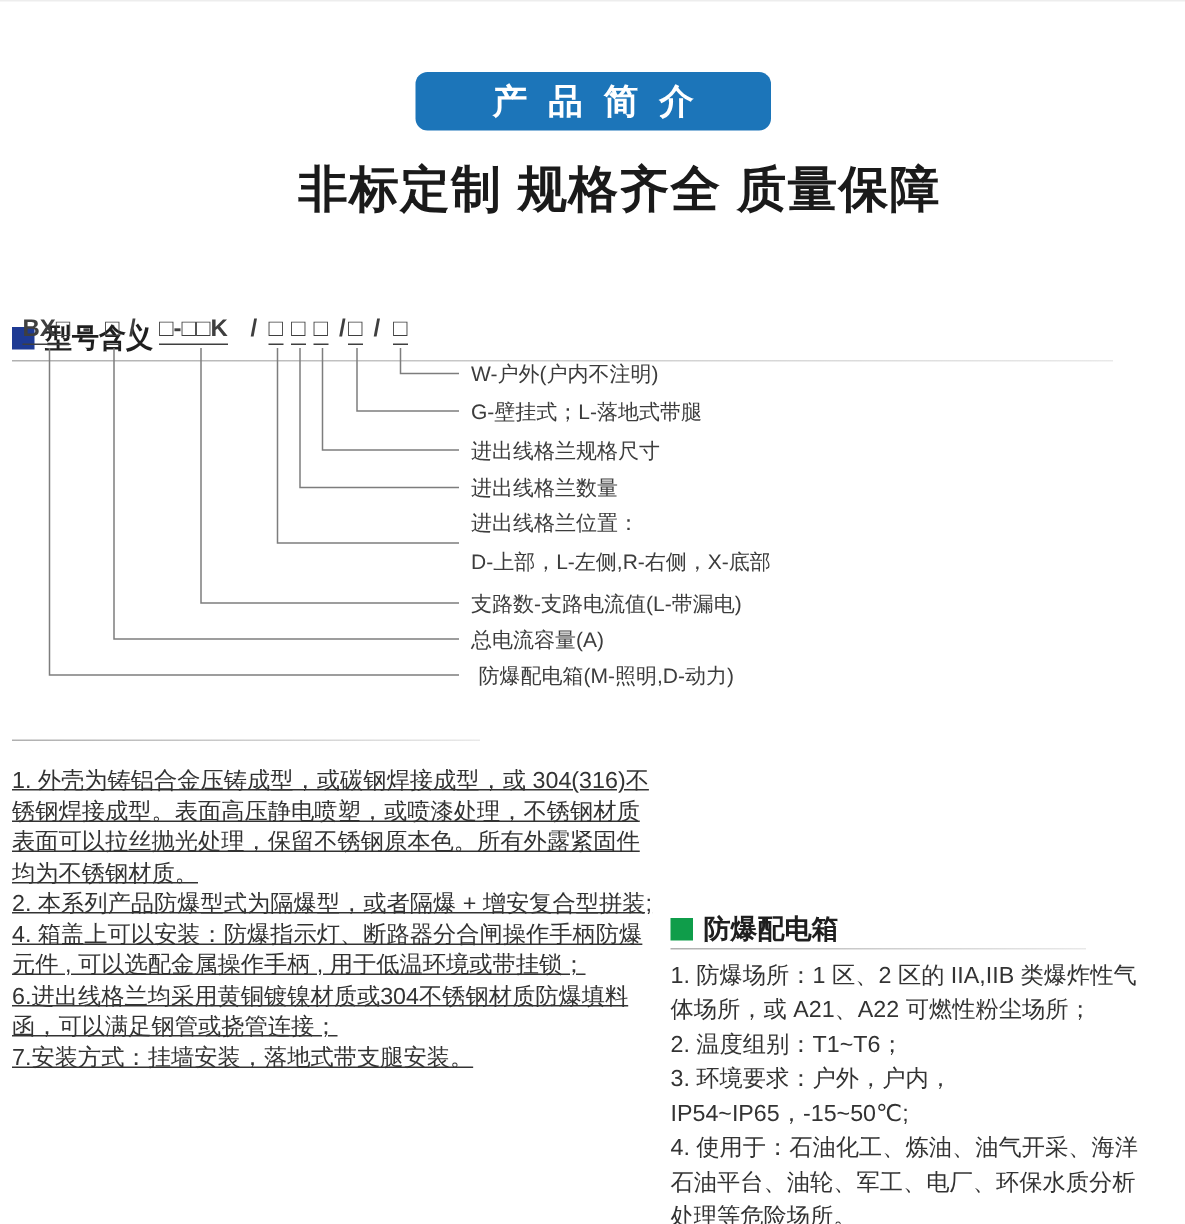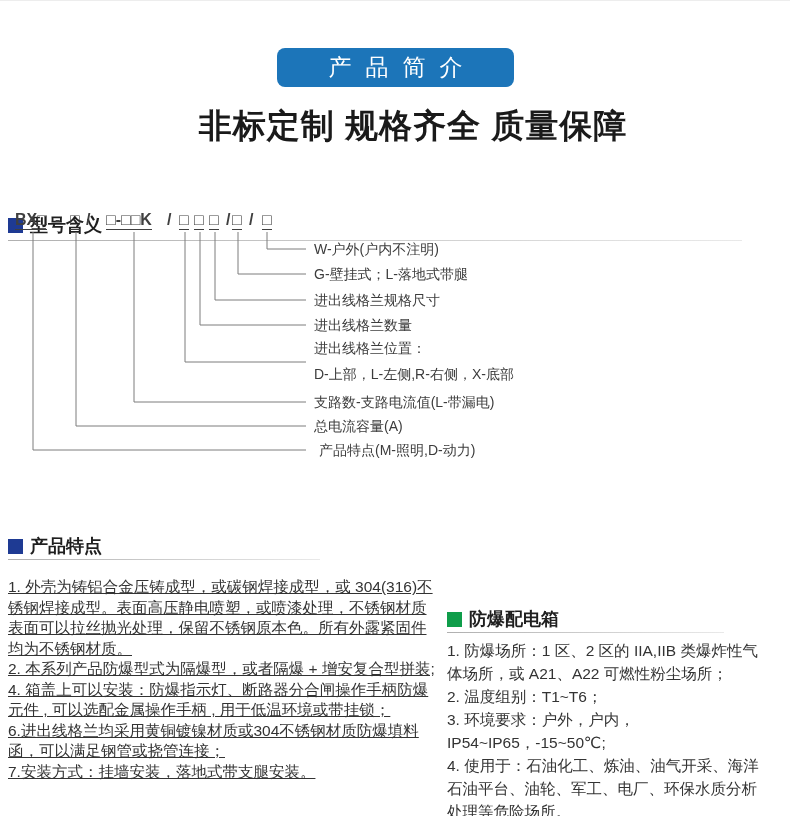--- a/index.html
+++ b/index.html
@@ -3,21 +3,21 @@
 <meta charset="utf-8">
 <style>
   html,body{margin:0;padding:0;background:#fff;}
   .page{position:relative;width:790px;height:816px;background:#fff;overflow:hidden;
         font-family:"Liberation Sans","DejaVu Sans",sans-serif;color:#333;}
   .topline{position:absolute;top:0;left:0;width:790px;height:1px;background:#ededed;}
 
   
   .banner{position:absolute;top:48px;left:277px;width:237px;height:39px;background:#1c75b9;
           border-radius:8px;display:flex;align-items:center;justify-content:center;}
-  .banner-text{color:#ffffff;font-size:23px;font-weight:normal;letter-spacing:14px;padding-left:14px;line-height:1;}
+  .banner-text{color:#ffffff;font-size:23px;font-weight:bold;letter-spacing:14px;padding-left:14px;line-height:1;}
 
   
   .headline{position:absolute;top:104px;left:0;width:790px;margin:0;text-align:center;
             font-size:33px;font-weight:bold;color:#1a1a1a;letter-spacing:1px;padding-left:18px;}
 
   
   .head-row{display:flex;align-items:center;gap:7px;margin-top:48px;}
   .bullet{width:15px;height:15px;flex:0 0 auto;}
   .bullet.navy{background:#1e3a93;}
   .bullet.green{background:#0f9d4a;}
@@ -95,28 +95,24 @@
     <span class="fseg u" style="left:262px">□</span>
 
     <div class="dlabel" style="top:31px">W-户外(户内不注明)</div>
     <div class="dlabel" style="top:56px">G-壁挂式；L-落地式带腿</div>
     <div class="dlabel" style="top:82px">进出线格兰规格尺寸</div>
     <div class="dlabel" style="top:107px">进出线格兰数量</div>
     <div class="dlabel" style="top:130px">进出线格兰位置：</div>
     <div class="dlabel" style="top:156px">D-上部，L-左侧,R-右侧，X-底部</div>
     <div class="dlabel" style="top:184px">支路数-支路电流值(L-带漏电)</div>
     <div class="dlabel" style="top:208px">总电流容量(A)</div>
-    <div class="dlabel" style="top:232px;left:319px">产品特点(M-照明,D-动力)</div>
+    <div class="dlabel" style="top:232px;left:319px">防爆配电箱(M-照明,D-动力)</div>
   </div>
 
   <div class="col features">
-    <div class="head-row">
-      <span class="bullet navy"></span>
-      <span class="sec-title">产品特点</span>
-    </div>
     <div class="rule"></div>
     <div class="body">
       <p>1. 外壳为铸铝合金压铸成型，或碳钢焊接成型，或 304(316)不锈钢焊接成型。表面高压静电喷塑，或喷漆处理，不锈钢材质表面可以拉丝抛光处理，保留不锈钢原本色。所有外露紧固件均为不锈钢材质。</p>
       <p>2. 本系列产品防爆型式为隔爆型，或者隔爆 + 增安复合型拼装;</p>
       <p>4. 箱盖上可以安装：防爆指示灯、断路器分合闸操作手柄防爆元件 , 可以选配金属操作手柄 , 用于低温环境或带挂锁；</p>
       <p>6.进出线格兰均采用黄铜镀镍材质或304不锈钢材质防爆填料函，可以满足钢管或挠管连接；</p>
       <p>7.安装方式：挂墙安装，落地式带支腿安装。</p>
     </div>
   </div>
 

